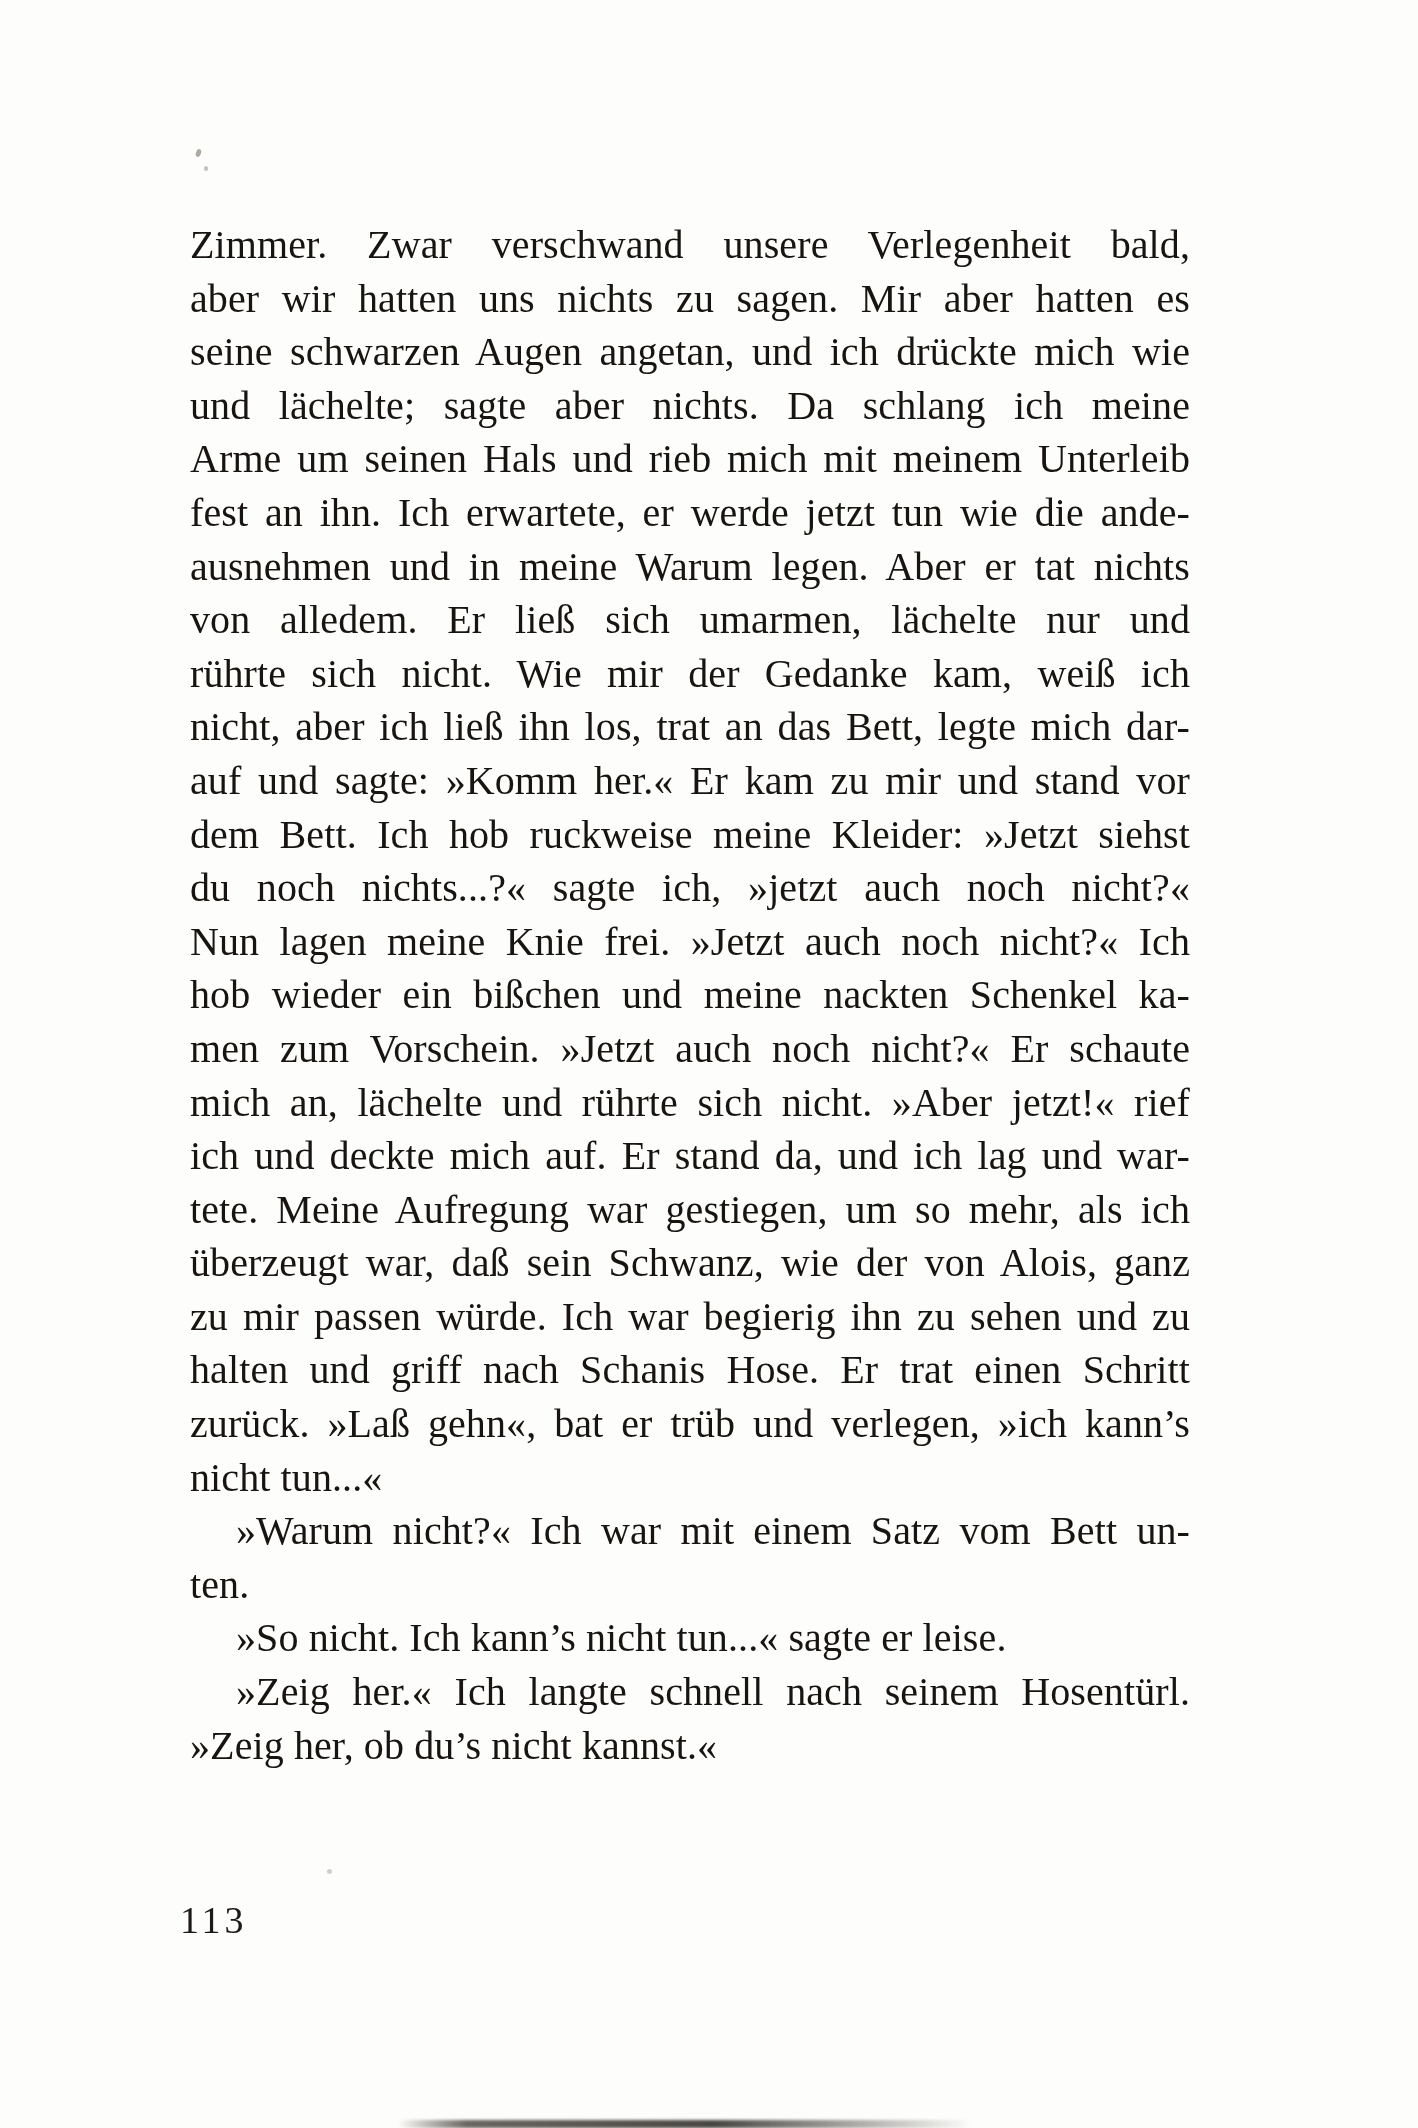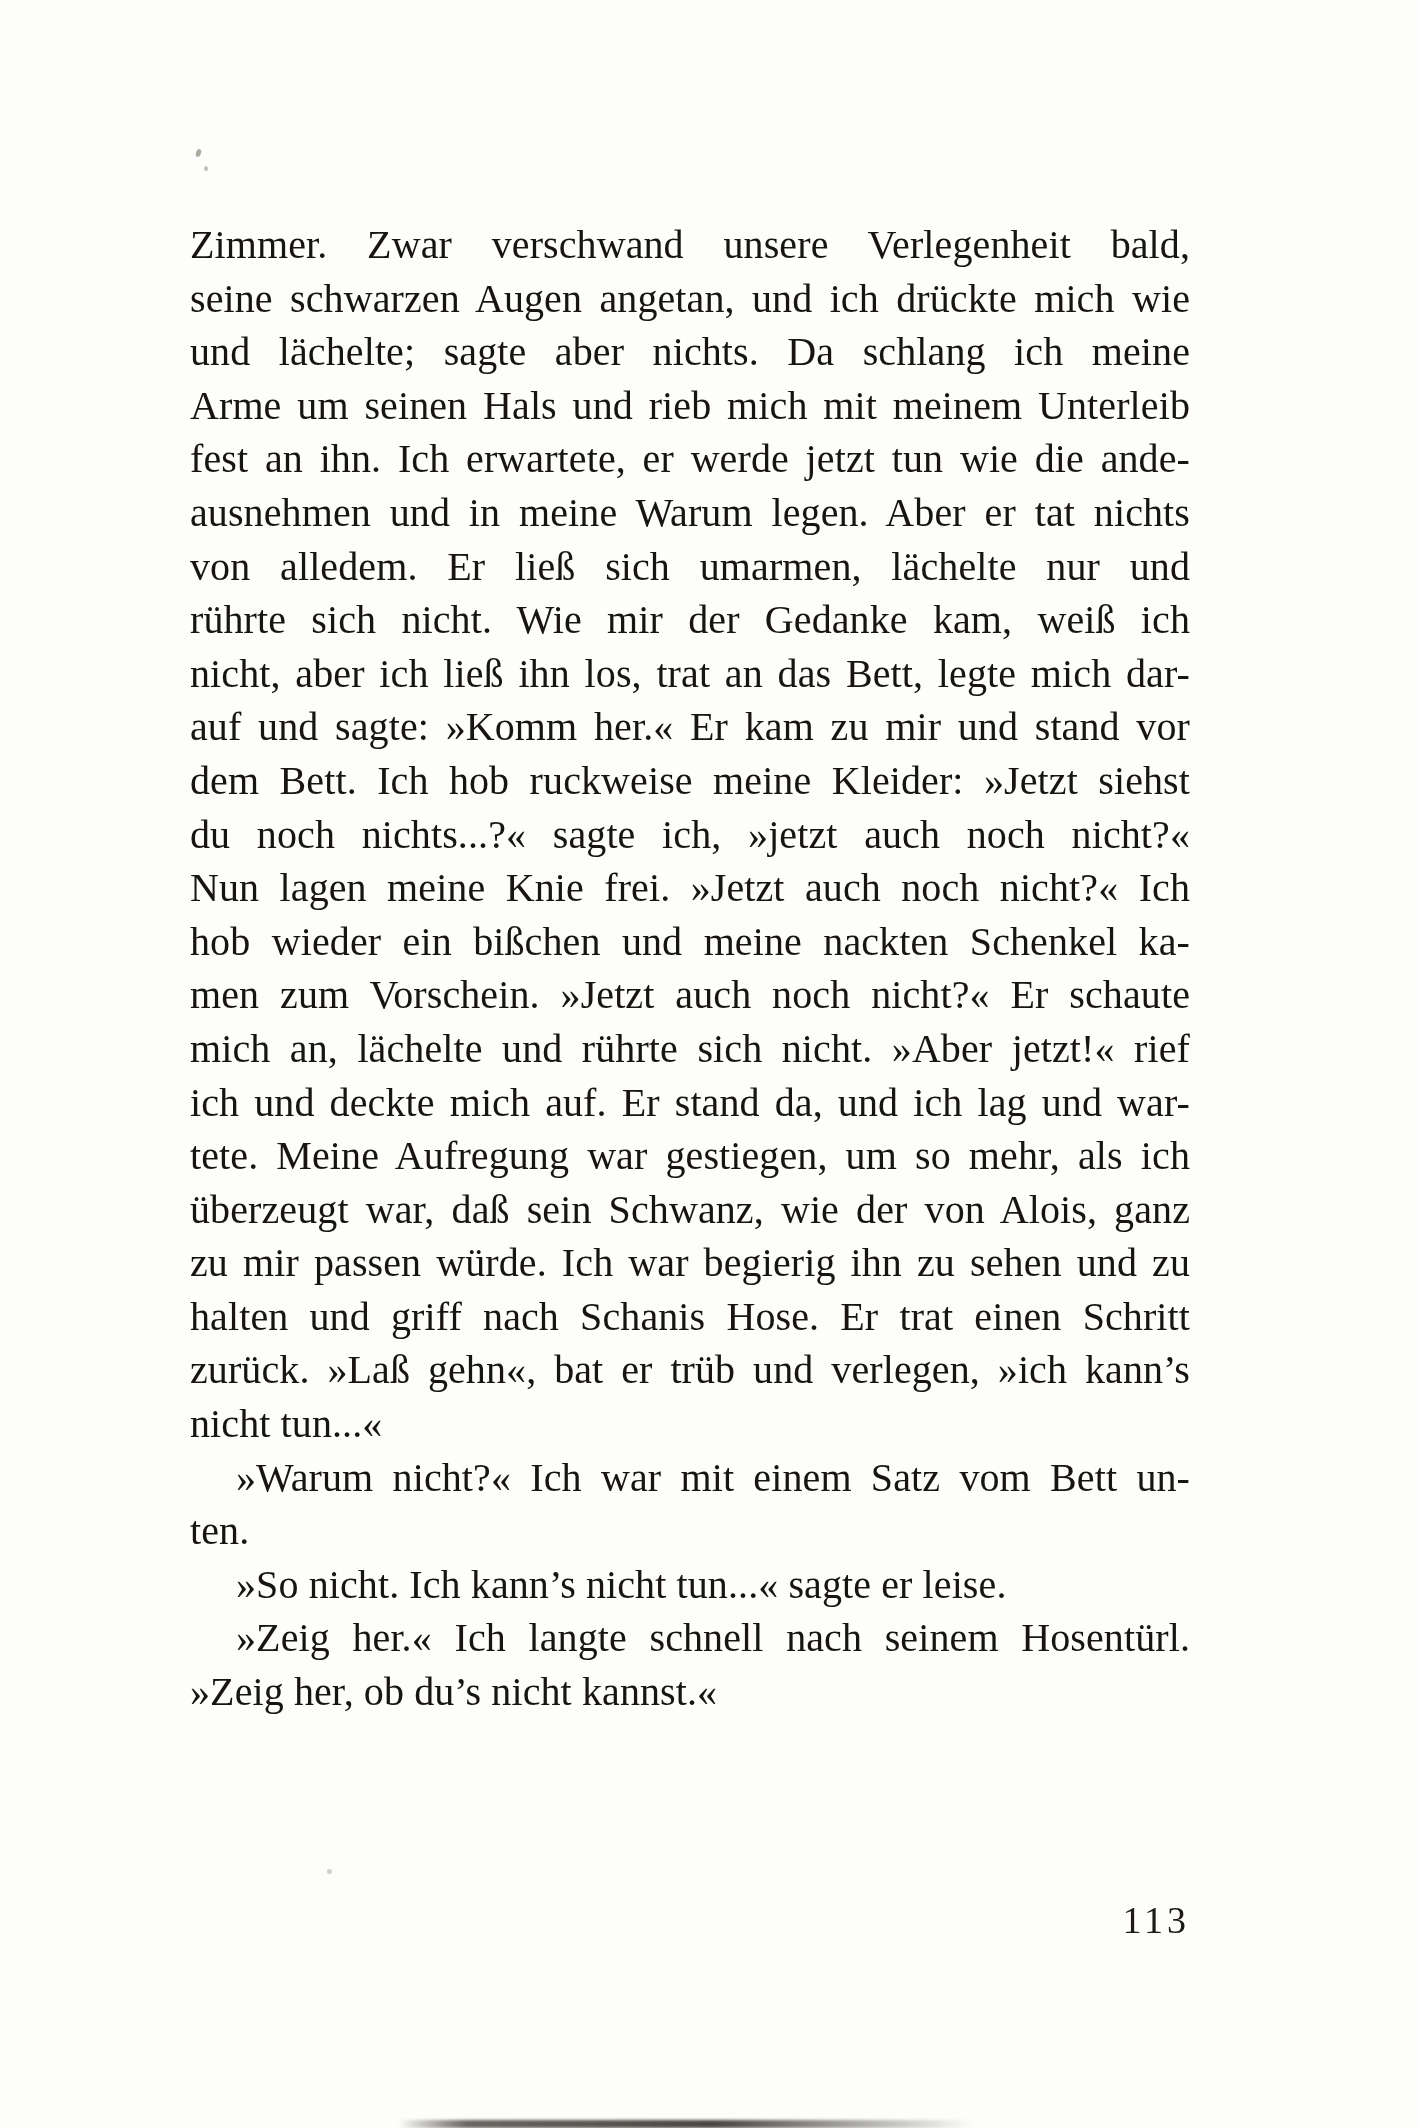--- a/index.html
+++ b/index.html
@@ -26,24 +26,24 @@
     text-align: justify;
     text-align-last: justify;
     overflow: hidden;
     letter-spacing: 0.1px;
   }
   .line.end { text-align-last: left; }
   .line.indent { text-indent: 46px; }
 
   .page-number {
     position: absolute;
-    left: 190px;
+    left: 180px;
     top: 1898px;
     width: 1000px;
-    text-align: right;
+    text-align: left;
     font-size: 38px;
     letter-spacing: 4px;
     color: #1c1916;
   }
 
   
   .speckle { position: absolute; background: #938d83; border-radius: 50%; }
   .speckle.s1 { left: 196px; top: 149px; width: 5px; height: 8px; opacity: .75; transform: rotate(18deg); }
   .speckle.s2 { left: 204px; top: 166px; width: 4px; height: 5px; opacity: .55; }
   .speckle.s3 { left: 327px; top: 1869px; width: 5px; height: 5px; opacity: .4; }
@@ -67,20 +67,21 @@
 <body>
 
 <div class="page">
 
   <span class="speckle s1"></span>
   <span class="speckle s2"></span>
   <span class="speckle s3"></span>
 
   <div class="text-block">
     <div class="line">Zimmer. Zwar verschwand unsere Verlegenheit bald,</div>
+    <div class="line">aber wir hatten uns nichts zu sagen. Mir aber hatten es</div>
     <div class="line">seine schwarzen Augen angetan, und ich drückte mich wie</div>
     <div class="line">und lächelte; sagte aber nichts. Da schlang ich meine</div>
     <div class="line">Arme um seinen Hals und rieb mich mit meinem Unterleib</div>
     <div class="line">fest an ihn. Ich erwartete, er werde jetzt tun wie die ande-</div>
     <div class="line">ausnehmen und in meine Warum legen. Aber er tat nichts</div>
     <div class="line">von alledem. Er ließ sich umarmen, lächelte nur und</div>
     <div class="line">rührte sich nicht. Wie mir der Gedanke kam, weiß ich</div>
     <div class="line">nicht, aber ich ließ ihn los, trat an das Bett, legte mich dar-</div>
     <div class="line">auf und sagte: »Komm her.« Er kam zu mir und stand vor</div>
     <div class="line">dem Bett. Ich hob ruckweise meine Kleider: »Jetzt siehst</div>

